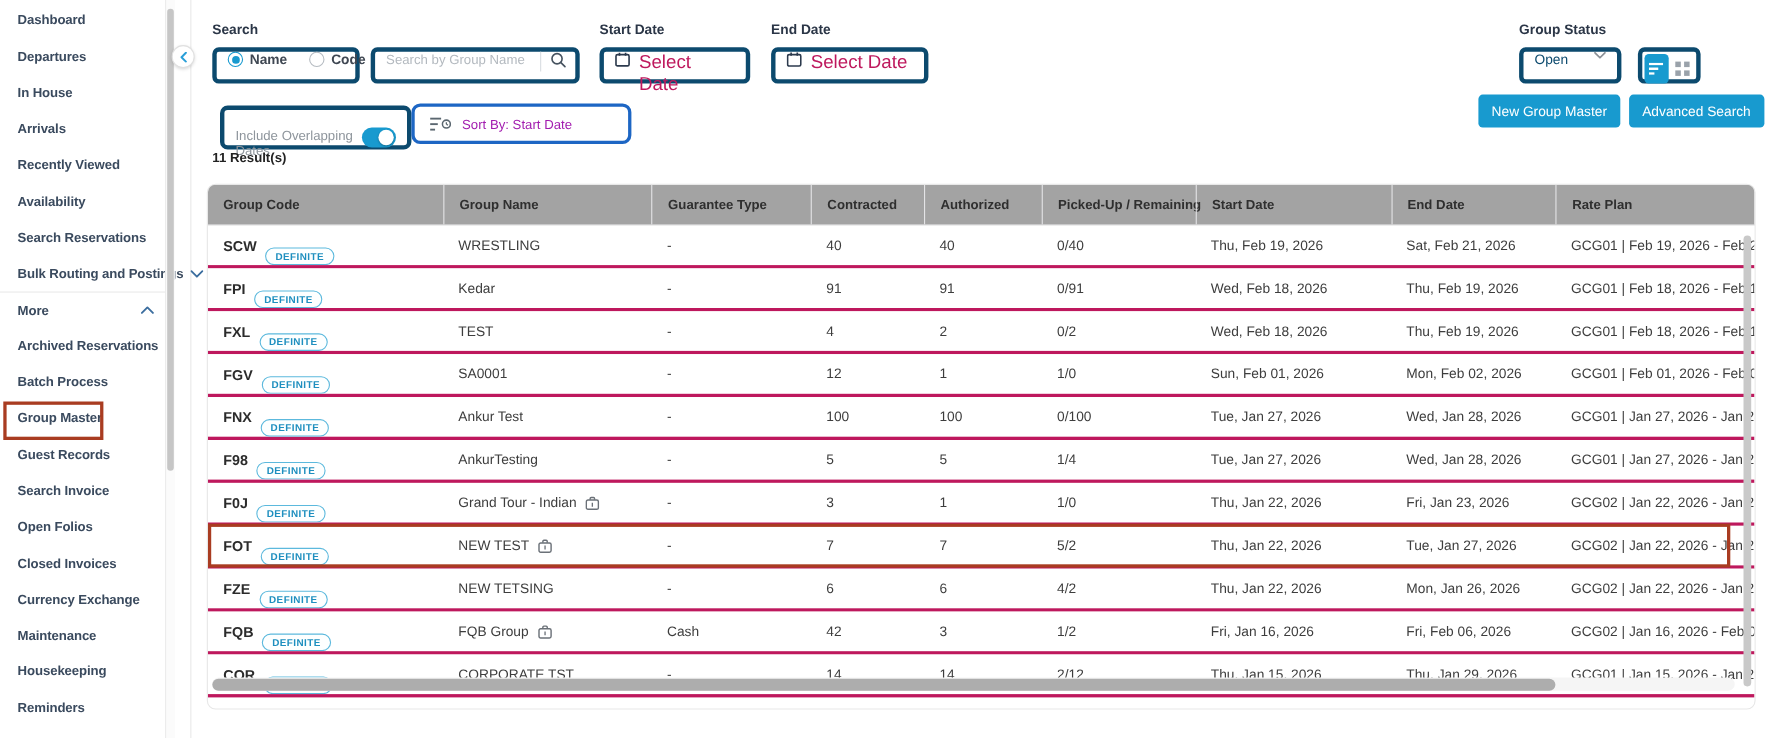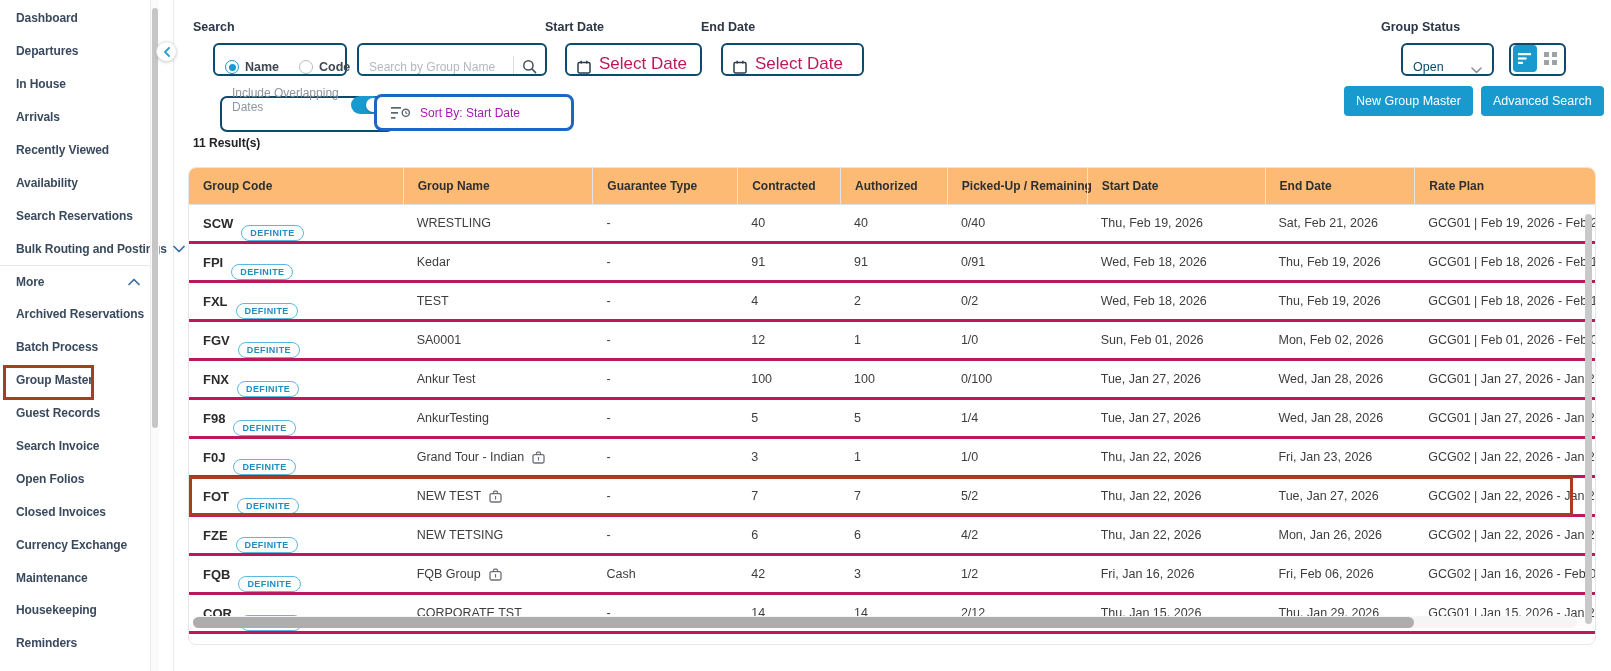--- a/index.html
+++ b/index.html
@@ -17,21 +17,21 @@
               border:3px solid #a93c21; pointer-events:none; }
   .sb-track { position:absolute; left:150px; top:0; width:9px; height:671px; background:#fbfbfb; border-left:1px solid #ececec; z-index:2; }
   .sb-thumb { position:absolute; left:151.5px; top:8px; width:6px; height:420px; background:#c6c6c6; border-radius:3px; z-index:3; }
   .vline { position:absolute; left:173px; top:0; width:1px; height:671px; background:#e9e9e9; }
   .collapse-btn { position:absolute; left:156px; top:41px; width:21px; height:21px; border-radius:50%;
               background:#fff; border:1px solid #e0e0e0; box-shadow:0 1px 3px rgba(0,0,0,.15);
               display:flex; align-items:center; justify-content:center; z-index:4; cursor:pointer; }
 
   
   .flabel { position:absolute; font-size:12.5px; font-weight:700; color:#2b3647; }
-  .box { position:absolute; background:#fff; border:2px solid #0c4a6e; border-radius:6px; display:flex; align-items:flex-end;margin-left:20px; }
+  .box { position:absolute; background:#fff; border:4px solid #0c4a6e; border-radius:6px; display:flex; align-items:flex-start; }
 
   .radio-box { left:193px; top:43px; width:134px; height:33px; padding:0 10px; }
   .radio-opt { display:flex; align-items:center; gap:6px; font-size:12.5px; color:#3f4752; font-weight:600; cursor:pointer; }
   .rdot { width:14px; height:14px; border-radius:50%; border:1.5px solid #b6bcc2; display:inline-flex; align-items:center; justify-content:center; background:#fff; }
   .rdot.sel { border-color:#189acf; }
   .rdot.sel::after { content:''; width:7px; height:7px; border-radius:50%; background:#189acf; }
   .radio-div { width:1px; height:16px; background:#d9dde1; margin:0 10px; }
 
   .search-box { left:337px; top:43px; width:190px; height:33px; }
   .search-box input { border:0; outline:0; flex:1; min-width:0; padding:0 10px; font-size:12px; color:#333; font-family:inherit; background:transparent; }
@@ -62,21 +62,21 @@
 
   .sort-btn { position:absolute; left:374px; top:94px; width:200px; height:37px; background:#fff;
               border:3px solid #1d66c4; border-radius:8px; display:flex; align-items:center; gap:10px; padding:0 14px; cursor:pointer; }
   .sort-lbl { font-size:12px; color:#a21caf; }
 
   .results { position:absolute; left:193px; top:136px; font-size:12px; font-weight:700; color:#222; }
 
   
   .card { position:absolute; left:188px; top:167px; width:1408px; height:478px; background:#fff;
           border:1px solid #e7e7e7; border-radius:8px; overflow:hidden; }
-  .thead { display:flex; height:37px; background:#fdba74; border-bottom:1px solid #e3e3e4; }
+  .thead { display:flex; height:37px; background:#a3a3a3; border-bottom:1px solid #e3e3e4; }
   .th { display:flex; align-items:center; padding-left:14px; font-size:12px; font-weight:700; color:#2f2f2f; white-space:nowrap; border-left:1px solid #e4e4e6; }
   .th:first-child { border-left:0; }
   .trow { position:relative; display:flex; height:39px; border-bottom:3px solid #be185d; background:#fff; cursor:pointer; }
   .cell { display:flex; align-items:center; padding-left:14px; font-size:12.5px; color:#3d3d3d; white-space:nowrap; overflow:hidden; }
   .c0{width:214px;} .c1{width:190px;} .c2{width:145px;} .c3{width:103px;} .c4{width:107px;}
   .c5{width:140px;} .c6{width:178px;} .c7{width:150px;} .c8{width:181px;}
   .gcode { font-size:13px; font-weight:700; color:#2b2b2b; }
   .badge { margin-left:8px; font-size:9px; font-weight:700; letter-spacing:.4px; color:#1e8fbf;
            border:1.5px solid #5cb9dd; border-radius:10px; padding:2px 8px; background:#fdffff;margin-top:20px; }
   .bicon { margin-left:8px; display:inline-flex; }

